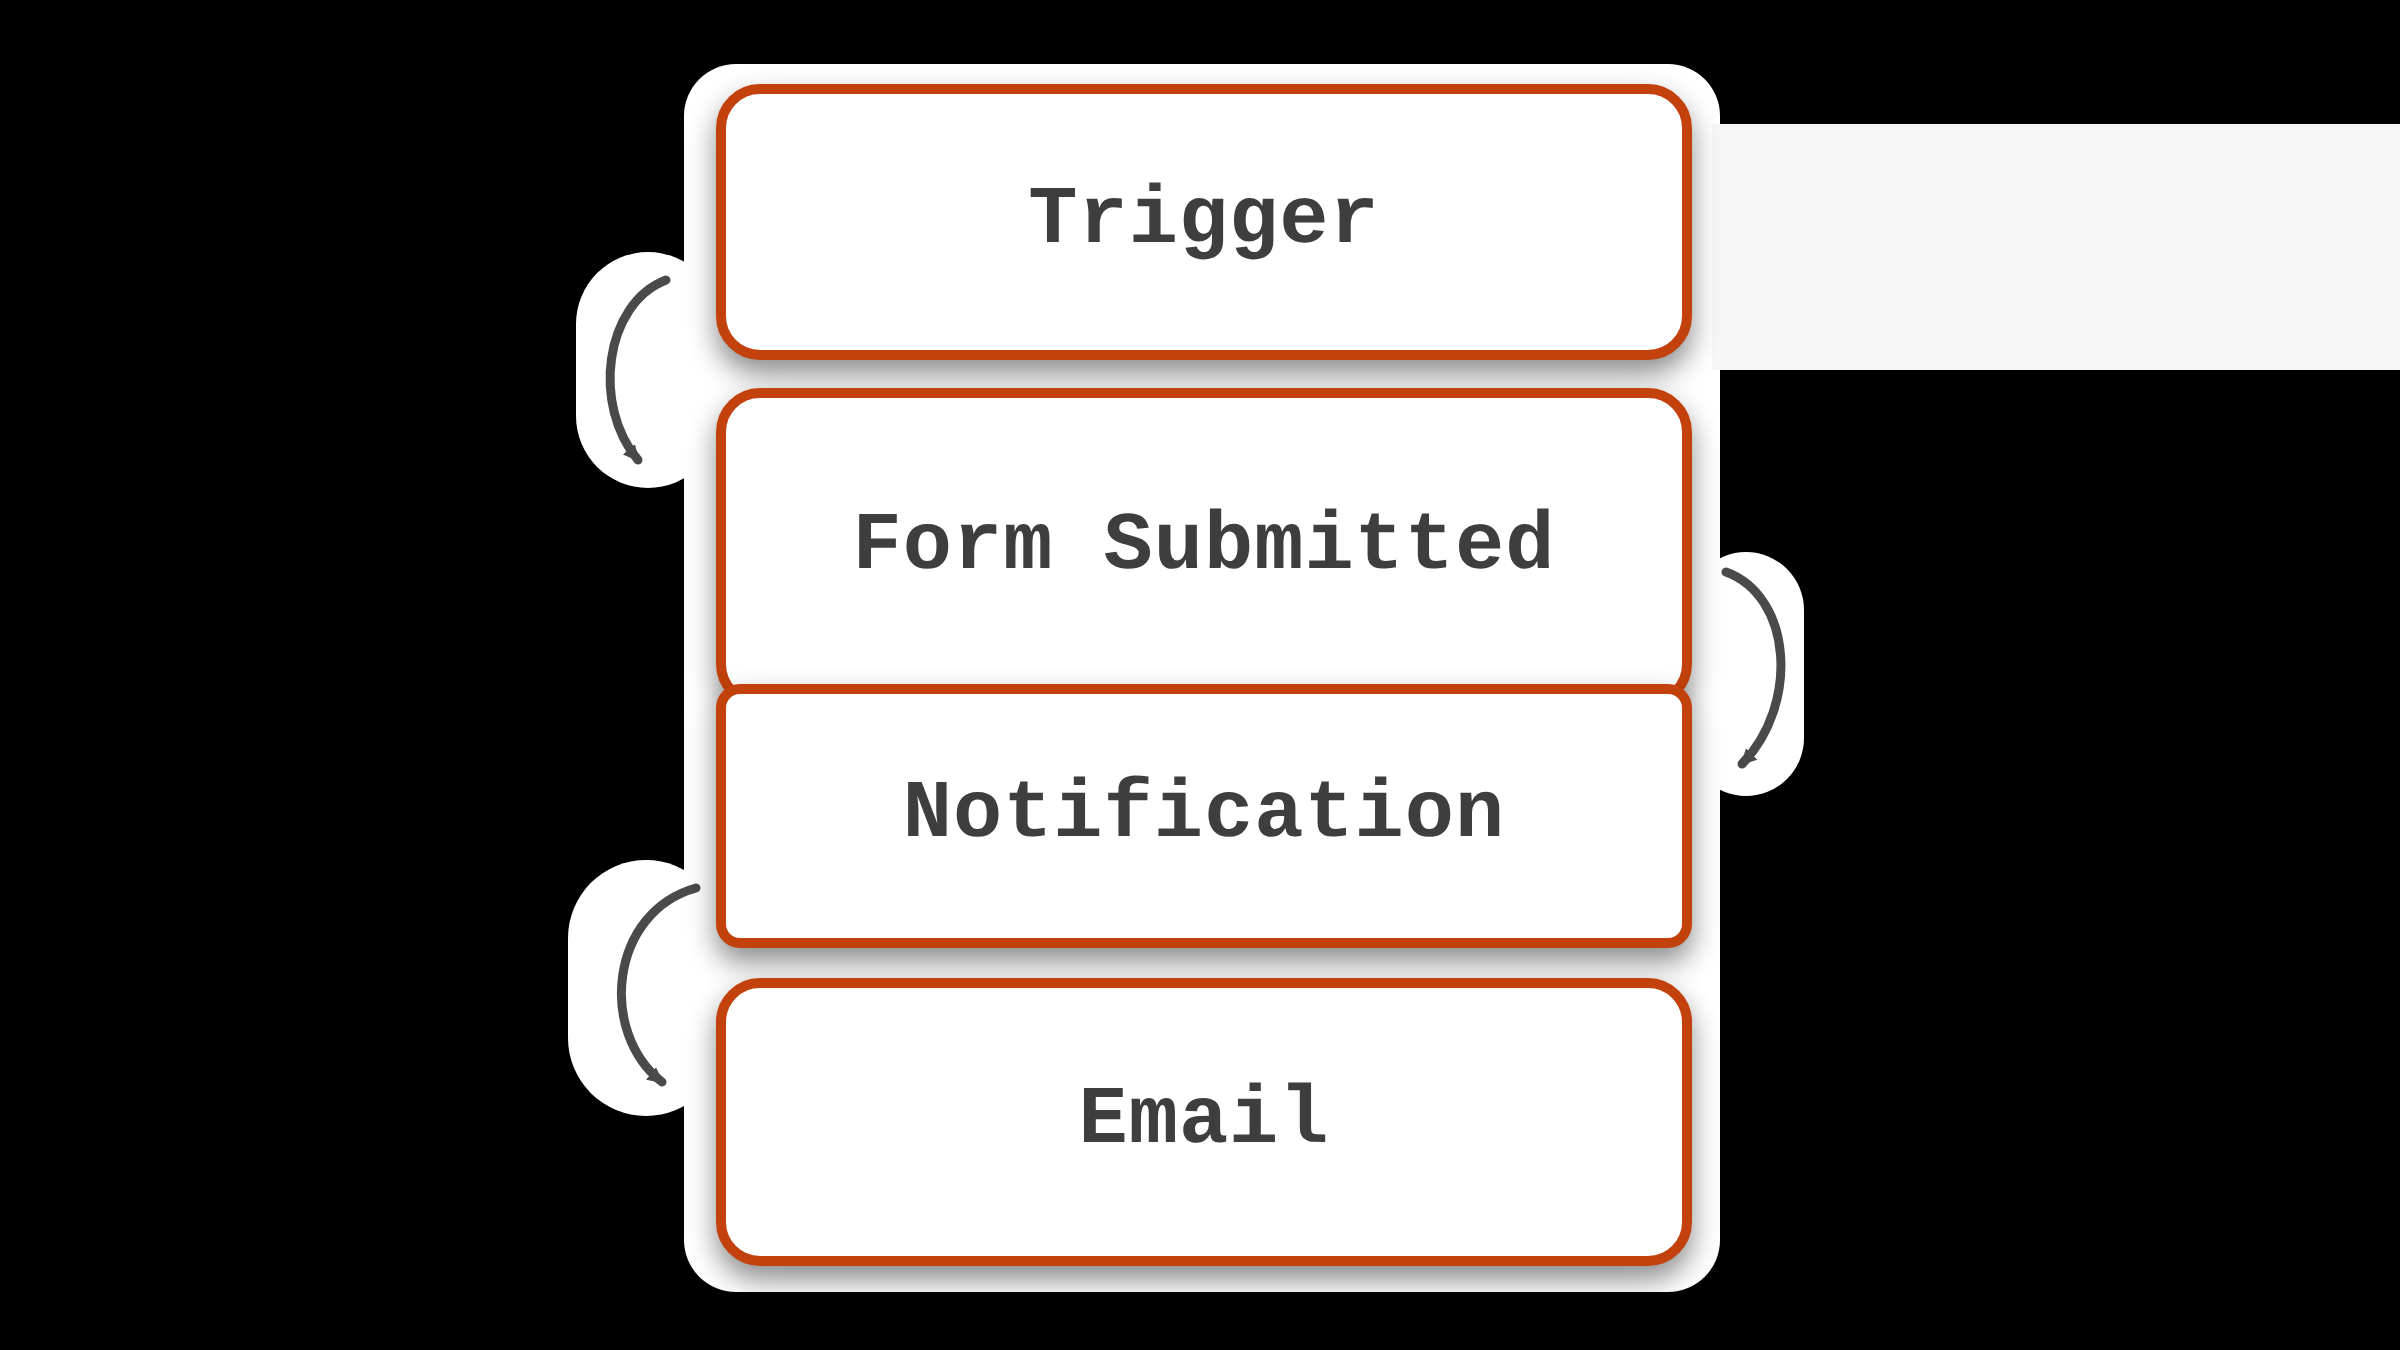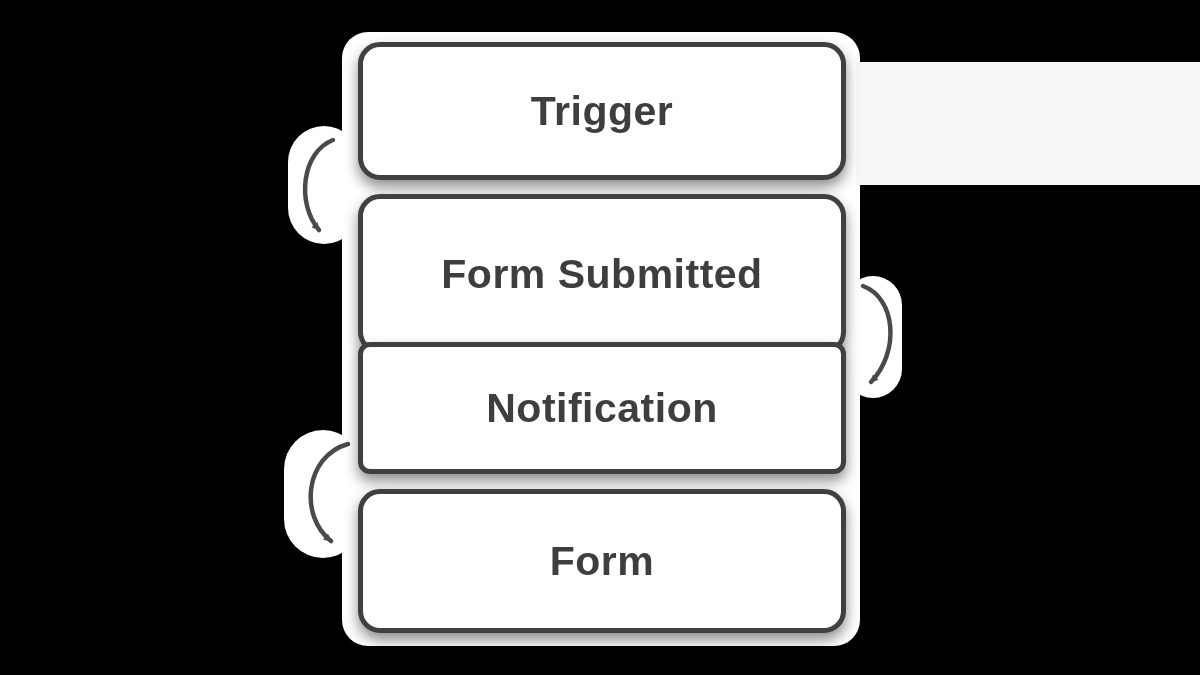--- a/index.html
+++ b/index.html
@@ -45,27 +45,28 @@
   .blob-left-1 { left: 288px; top: 126px; width: 72px; height: 118px; }
   .blob-right  { left: 844px; top: 276px; width: 58px; height: 122px; }
   .blob-left-2 { left: 284px; top: 430px; width: 78px; height: 128px; }
 
   
   .node {
     position: absolute;
     left: 358px;
     width: 488px;
     background: #ffffff;
-    border: 5px solid #404040;
+    border: 5px solid #c2410c;
     border-radius: 22px;
     box-sizing: border-box;
     display: flex;
     align-items: center;
     justify-content: center;
     box-shadow: 0 7px 14px rgba(0,0,0,0.45);
+    font-family: Liberation Mono, monospace;
   }
   .node span {
     font-size: 41px;
     font-weight: 700;
     color: #3e3e3e;
     letter-spacing: 0.5px;
   }
   .node-1 { top: 42px;  height: 138px; }
   .node-2 { top: 194px; height: 160px; }
   .node-3 { top: 342px; height: 132px; border-radius: 12px; }
@@ -112,16 +113,16 @@
   <div class="node node-1">
     <span>Trigger</span>
   </div>
   <div class="node node-2">
     <span>Form Submitted</span>
   </div>
   <div class="node node-3">
     <span>Notification</span>
   </div>
   <div class="node node-4">
-    <span>Form</span>
+    <span>Email</span>
   </div>
 
 </div>
 
 </body></html>

